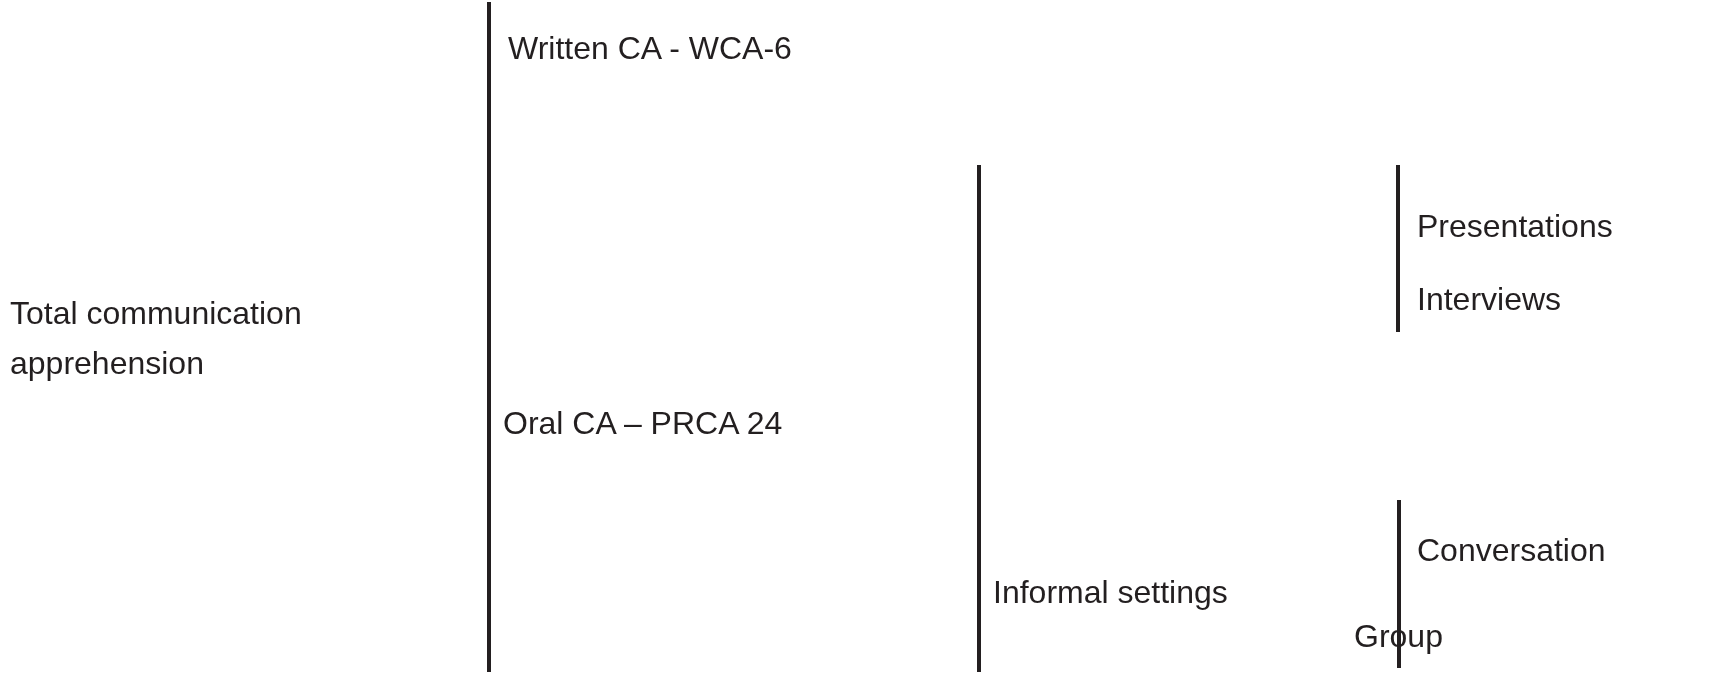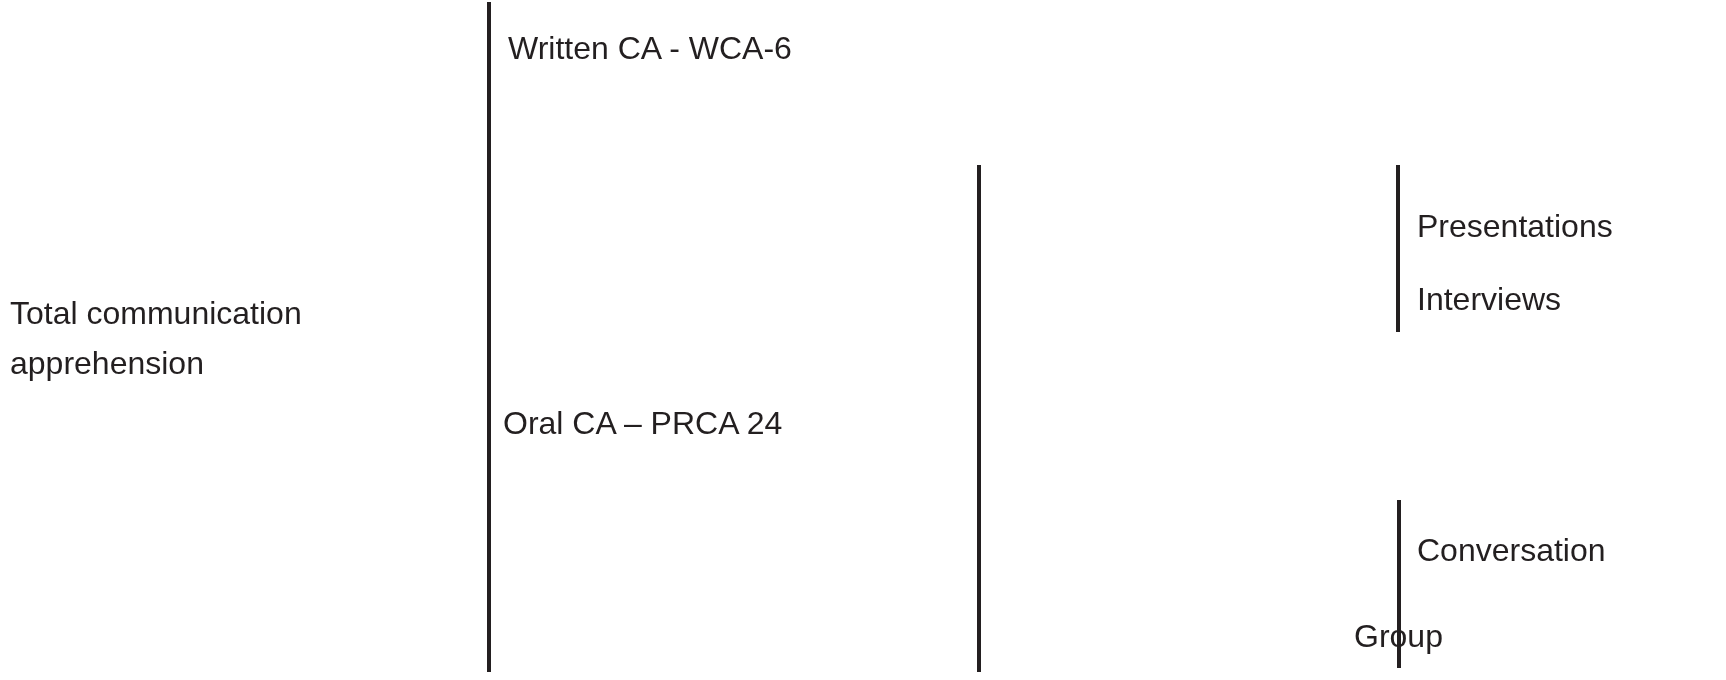--- a/index.html
+++ b/index.html
@@ -60,20 +60,21 @@
 
   <div id="divider-root" class="vline"></div>
 
   <div id="written-label" class="label">Written CA - WCA-6</div>
 
   <div id="oral-label" class="label">Oral CA – PRCA 24</div>
 
   <div id="divider-oral" class="vline"></div>
 
 
+  <div id="informal-label" class="label">Informal settings</div>
 
   <div id="divider-formal" class="vline"></div>
 
   <div id="presentations-label" class="label">Presentations</div>
 
   <div id="interviews-label" class="label">Interviews</div>
 
   <div id="divider-informal" class="vline"></div>
 
   <div id="conversation-label" class="label">Conversation</div>

